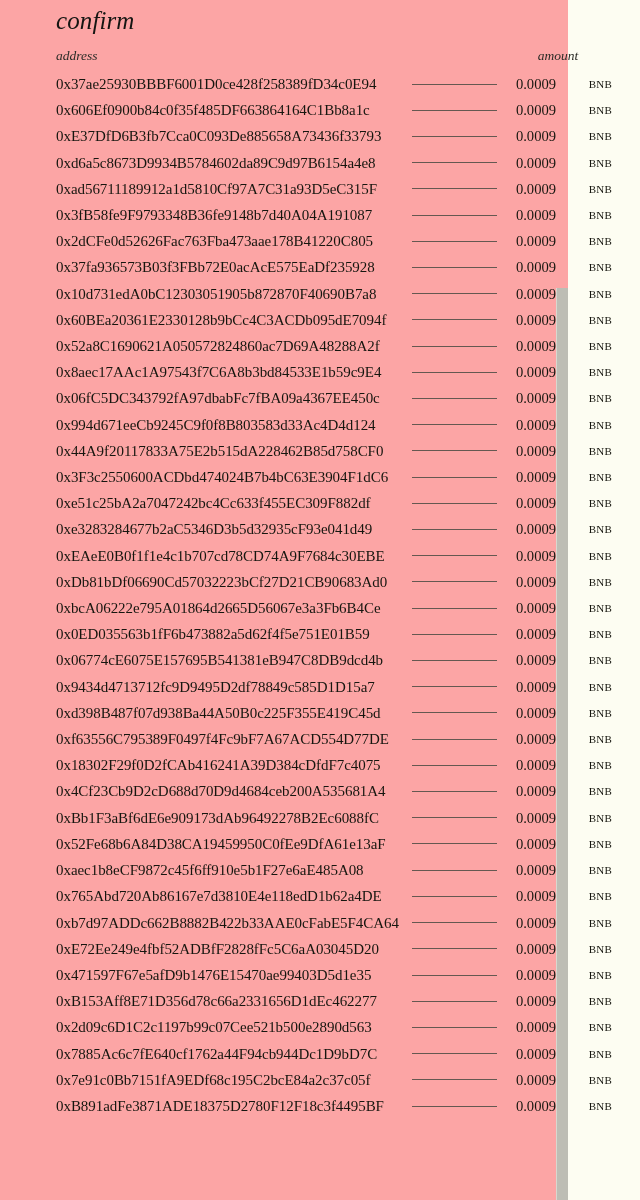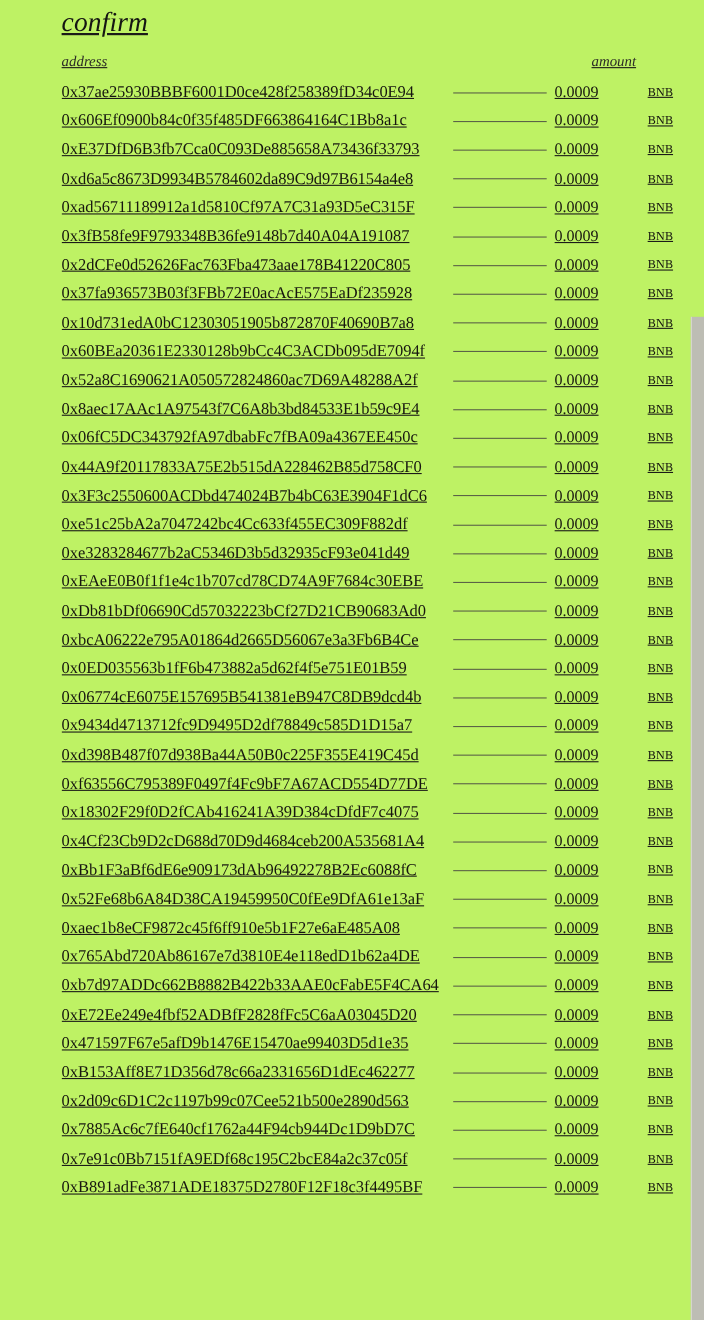--- a/index.html
+++ b/index.html
@@ -15,26 +15,25 @@
     position: relative;
     font-family: "Liberation Serif", "DejaVu Serif", serif;
     color: #1b1b18;
     -webkit-font-smoothing: antialiased;
   }
 
   #page {
     position: absolute;
     left: 0;
     top: 0;
-    width: 640px;
+    width: 568px;
     height: 1200px;
-    background: #bef264;
+    background: #fca5a5;
     box-sizing: border-box;
     padding: 0 28px 0 56px;
-    text-decoration: underline;
   }
 
   
   .page-title {
     font-style: italic;
     font-size: 25px;
     font-weight: 400;
     letter-spacing: 0.1px;
     margin: 0;
     padding-top: 6px;
@@ -87,21 +86,21 @@
   }
   .leader-rule {
     display: block;
     height: 1px;
     background: #4a4a42;
     margin: 0 7px 0 4px;
     opacity: 0.85;
   }
 
   .cell-amount {
-    text-align: left;
+    text-align: center;
     font-size: 14.6px;
     color: #16160f;
     line-height: 26.2px;
     padding-right: 5px;
   }
 
   .cell-unit {
     text-align: right;
     font-size: 11px;
     letter-spacing: 0.2px;
@@ -248,20 +247,28 @@
         </tr>
         <tr>
           <td class="cell-address">0x06fC5DC343792fA97dbabFc7fBA09a4367EE450c</td>
           <td class="cell-leader">
             <span class="leader-rule"></span>
           </td>
           <td class="cell-amount">0.0009</td>
           <td class="cell-unit">BNB</td>
         </tr>
         <tr>
+          <td class="cell-address">0x994d671eeCb9245C9f0f8B803583d33Ac4D4d124</td>
+          <td class="cell-leader">
+            <span class="leader-rule"></span>
+          </td>
+          <td class="cell-amount">0.0009</td>
+          <td class="cell-unit">BNB</td>
+        </tr>
+        <tr>
           <td class="cell-address">0x44A9f20117833A75E2b515dA228462B85d758CF0</td>
           <td class="cell-leader">
             <span class="leader-rule"></span>
           </td>
           <td class="cell-amount">0.0009</td>
           <td class="cell-unit">BNB</td>
         </tr>
         <tr>
           <td class="cell-address">0x3F3c2550600ACDbd474024B7b4bC63E3904F1dC6</td>
           <td class="cell-leader">

